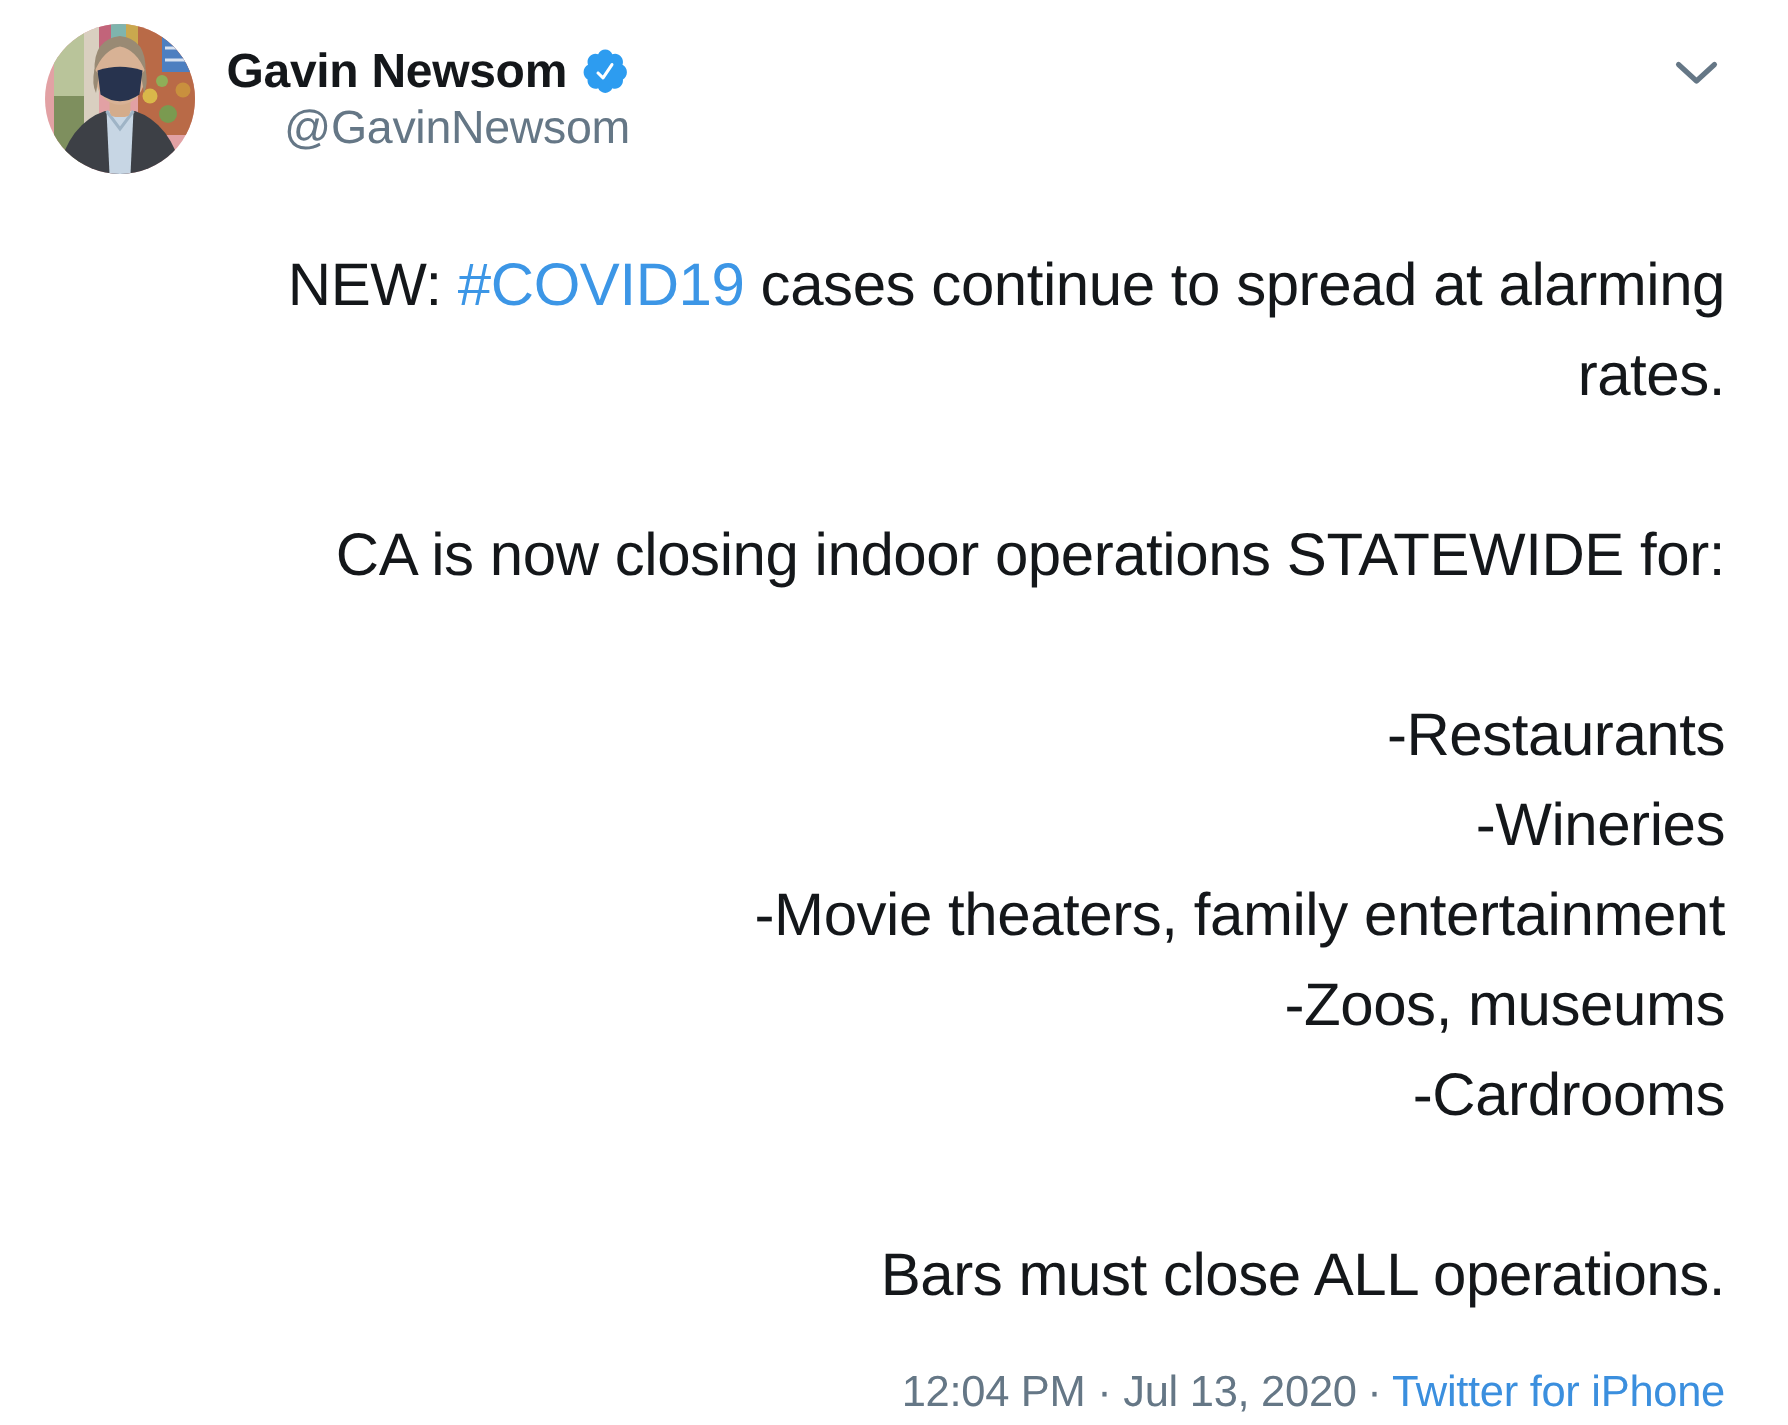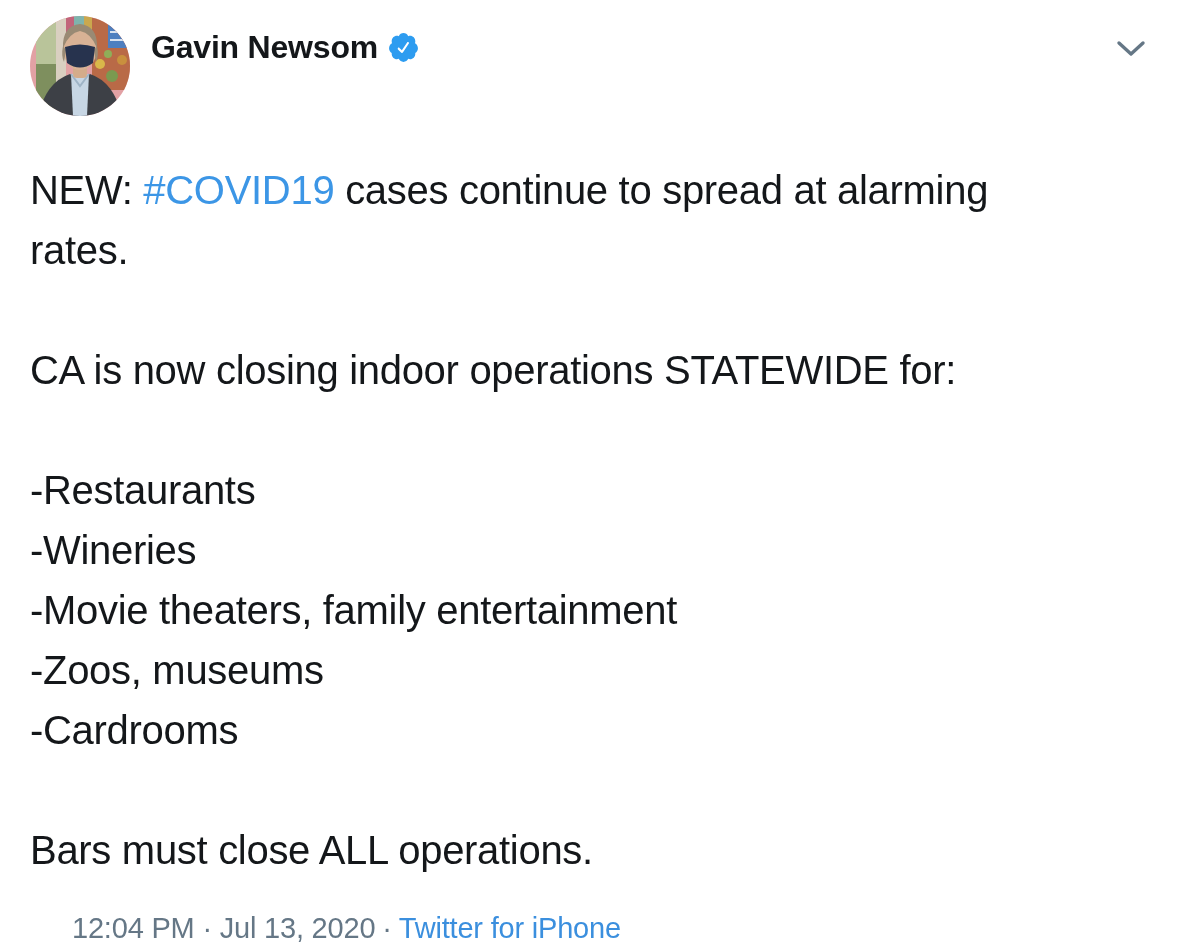--- a/index.html
+++ b/index.html
@@ -16,20 +16,21 @@
     width: 1192px;
     height: 950px;
     background: var(--bg);
     font-family: "Liberation Sans", "DejaVu Sans", sans-serif;
     overflow: hidden;
   }
   .tweet {
     padding: 16px 42px 0 30px;
     width: 100%;
     height: 100%;
+    text-align: right;
   }
   .tweet-header {
     display: flex;
     align-items: flex-start;
   }
   .avatar {
     width: 100px;
     height: 100px;
     border-radius: 50%;
     overflow: hidden;
@@ -155,20 +156,21 @@
       </svg>
     </button>
 
     <div class="user-info">
       <div class="name-row">
         <span class="display-name">Gavin Newsom</span>
         <svg class="verified-badge" viewBox="0 0 24 24" aria-hidden="true">
           <path class="seal" d="M22.5 12.5c0-1.58-.875-2.95-2.148-3.6.154-.435.238-.905.238-1.4 0-2.21-1.71-3.998-3.818-3.998-.47 0-.92.084-1.336.25C14.818 2.415 13.51 1.5 12 1.5s-2.816.917-3.437 2.25c-.415-.165-.866-.25-1.336-.25-2.11 0-3.818 1.79-3.818 4 0 .494.083.964.237 1.4-1.272.65-2.147 2.018-2.147 3.6 0 1.495.782 2.798 1.942 3.486-.02.17-.032.34-.032.514 0 2.21 1.708 4 3.818 4 .47 0 .92-.086 1.335-.25.62 1.334 1.926 2.25 3.437 2.25 1.512 0 2.818-.916 3.437-2.25.415.163.865.248 1.336.248 2.11 0 3.818-1.79 3.818-4 0-.174-.012-.344-.033-.513 1.158-.687 1.943-1.99 1.943-3.484zm-6.616-3.334l-4.334 6.5c-.145.217-.382.334-.625.334-.143 0-.288-.04-.416-.126l-.115-.094-2.415-2.415c-.293-.293-.293-.768 0-1.06s.768-.294 1.06 0l1.77 1.767 3.825-5.74c.23-.345.696-.436 1.04-.207.346.23.44.696.21 1.04z"></path>
         </svg>
       </div>
+      <div class="user-handle">@GavinNewsom</div>
     </div>
 
     <button class="caret-button">
       <svg width="30" height="18" viewBox="0 0 30 18" aria-hidden="true">
         <path d="M3 3 L15 14 L27 3" fill="none" stroke-width="3.4" stroke-linecap="round" stroke-linejoin="round"></path>
       </svg>
     </button>
 
   </div>
 

